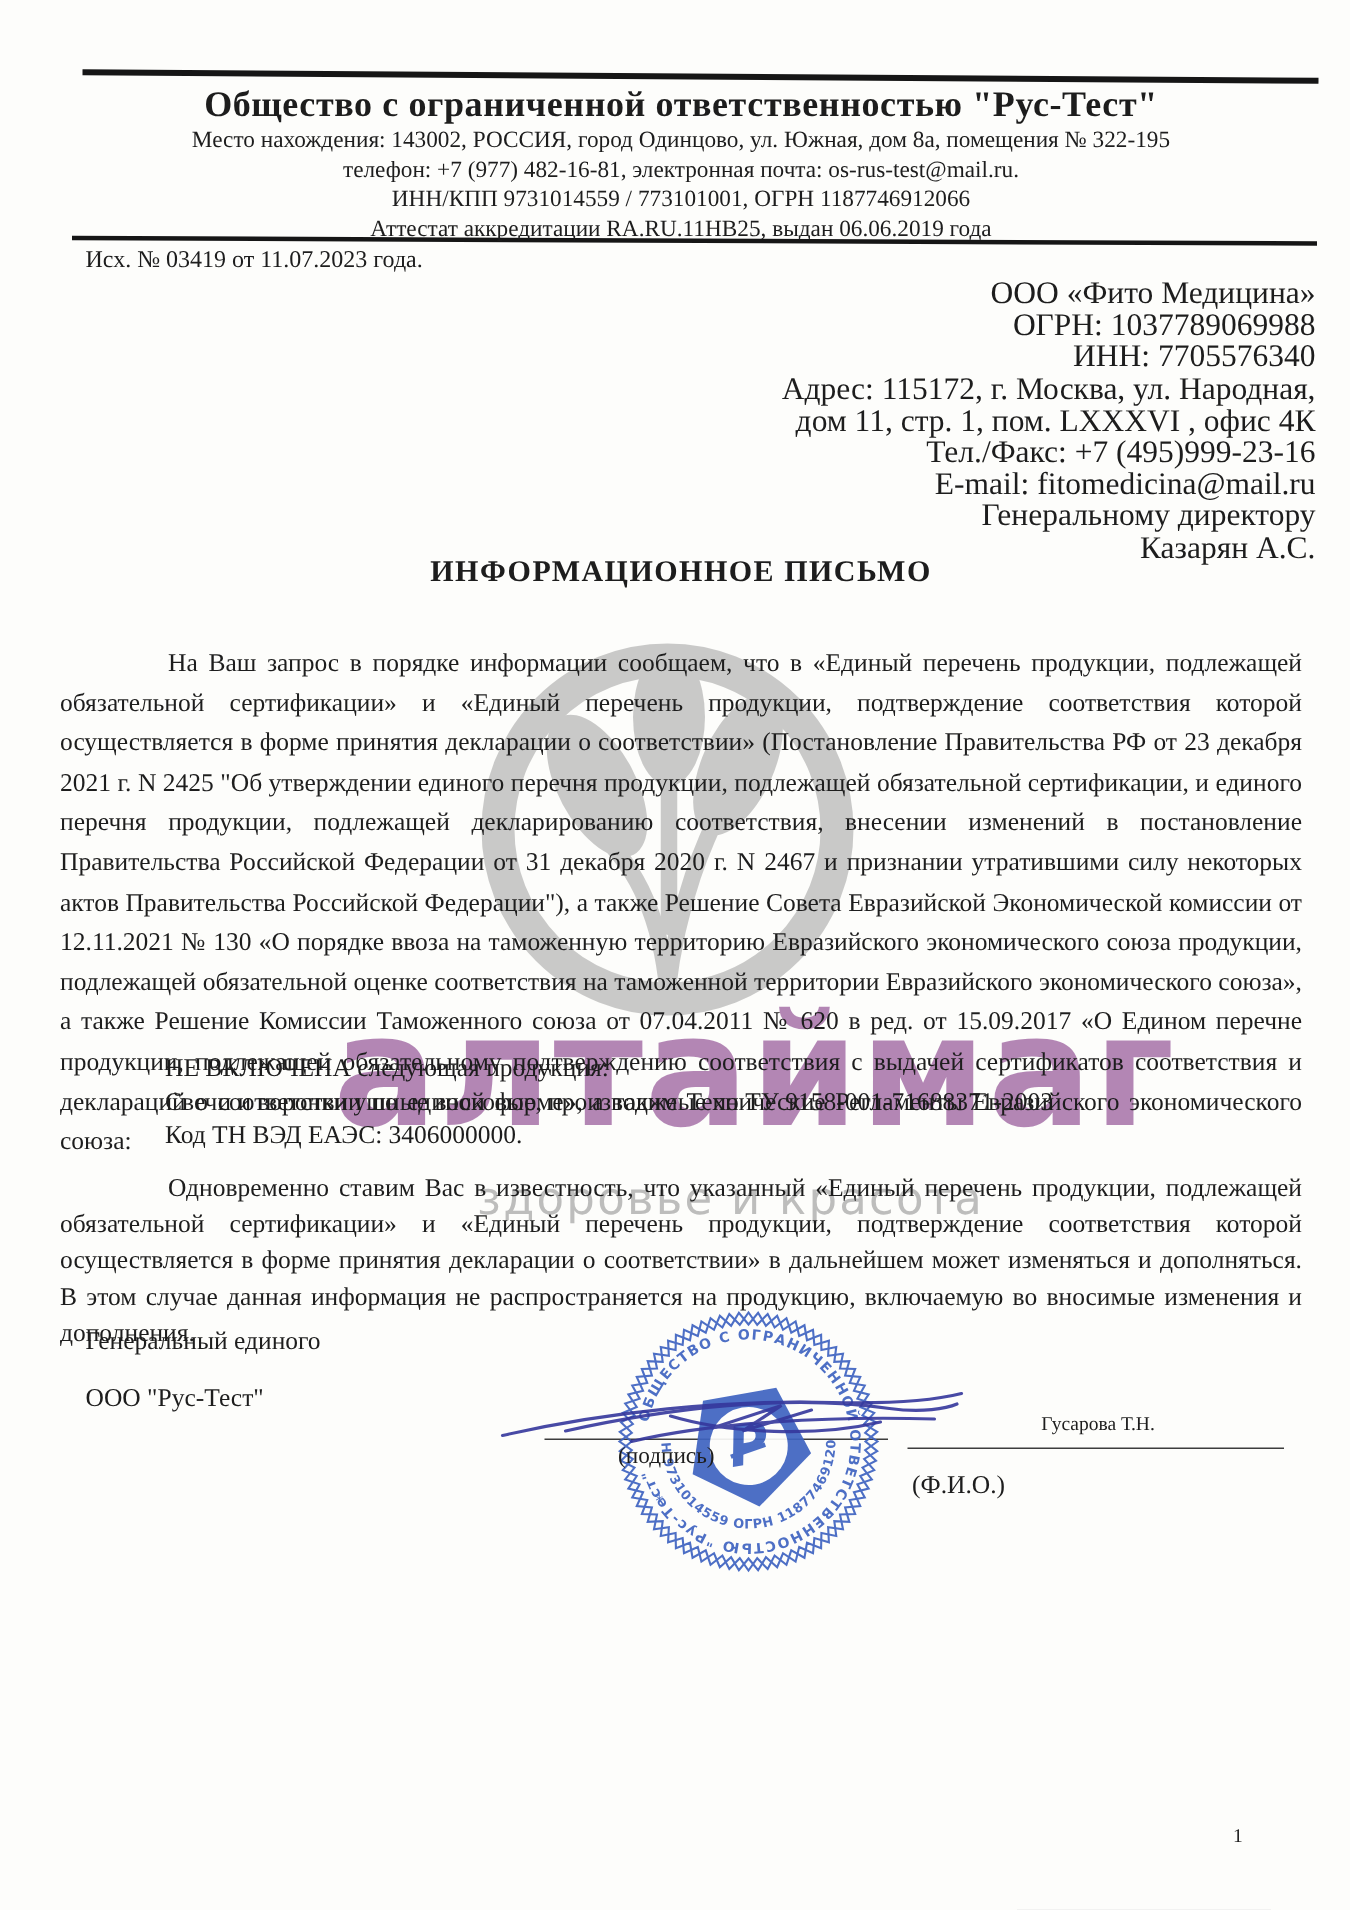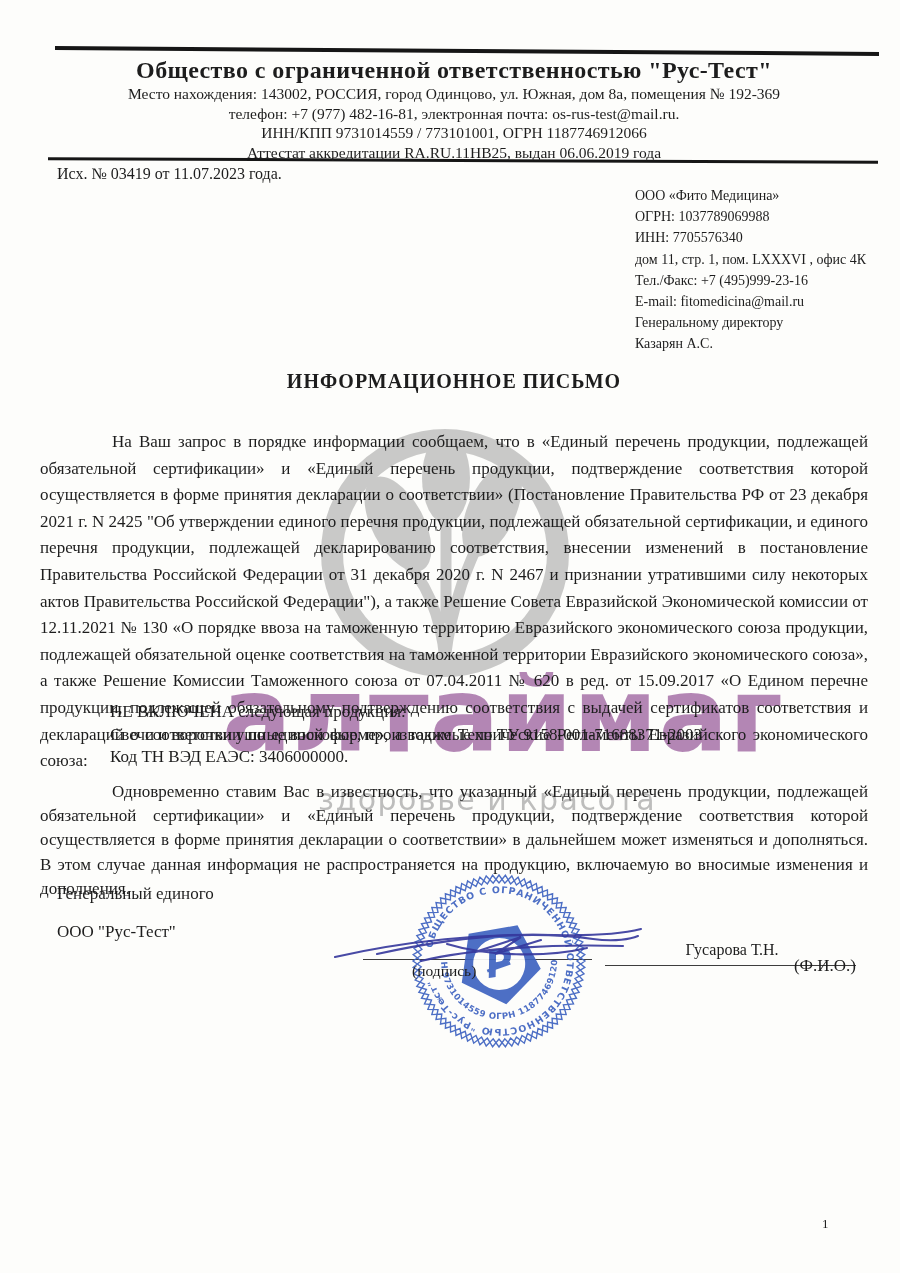--- a/index.html
+++ b/index.html
@@ -11,37 +11,37 @@
   .abs{position:absolute;}
   
   .rule{background:#161616;}
   .rule-top{left:55px;top:49px;width:824px;height:4px;transform:rotate(.4deg);}
   .rule-bottom{left:48px;top:159px;width:830px;height:3px;transform:rotate(.25deg);}
   .letterhead{left:40px;top:56px;width:828px;text-align:center;z-index:2;}
   .company-name{font-size:24px;font-weight:bold;letter-spacing:.4px;line-height:28px;}
   .lh-line{font-size:15.5px;line-height:19.6px;}
   .outgoing{left:57px;top:165px;font-size:16px;z-index:2;}
   
-  .recipient{right:34px;top:185px;font-size:14px;line-height:21.2px;z-index:2;}
+  .recipient{right:23px;top:185px;text-align:right;font-size:21px;line-height:21.2px;z-index:2;}
   
   .letter-title{left:40px;top:370px;width:828px;text-align:center;font-size:20px;font-weight:bold;letter-spacing:1px;z-index:2;}
   .para{left:40px;width:828px;font-size:17px;text-align:justify;text-indent:72px;z-index:2;}
   .para-1{top:429px;line-height:26.6px;}
   .para-2{top:780px;line-height:24.2px;}
   .excluded{left:110px;top:701px;font-size:17px;line-height:22.6px;z-index:2;}
   
   .sig-text{font-size:17px;z-index:2;}
   .sig-pos{left:57px;top:884px;}
   .sig-comp{left:57px;top:922px;}
   .hline{background:#3d3d3d;height:1.4px;z-index:2;}
   .sign-line{left:363px;top:959px;width:229px;}
   .sign-caption{left:412px;top:962px;font-size:15.5px;z-index:4;}
-  .fio-name{left:608px;top:941px;width:248px;text-align:center;font-size:16px;z-index:2;}
+  .fio-name{left:608px;top:941px;width:248px;text-align:center;font-size:13px;z-index:2;}
   .fio-line{left:605px;top:965px;width:251px;}
-  .fio-caption{left:608px;top:956px;width:248px;text-align:right;font-size:17px;z-index:2;}
+  .fio-caption{left:608px;top:980px;width:248px;text-align:left;font-size:17px;z-index:2;}
   .page-num{left:822px;top:1216px;font-size:13px;z-index:2;}
   
   .wm{z-index:1;pointer-events:none;}
   .wm-logo{left:300px;top:408px;opacity:.40;}
   .wm-brand{
     left:222px;top:664px;font-family:"DejaVu Sans",sans-serif;font-weight:bold;
     font-size:103px;letter-spacing:1px;color:#701a75;opacity:.52;line-height:103px;
   }
   .wm-tagline{
     left:318px;top:782px;font-family:"DejaVu Sans",sans-serif;
@@ -69,32 +69,33 @@
       <ellipse cx="192" cy="102" rx="24" ry="50" transform="rotate(24 192 102)"></ellipse>
       <ellipse cx="146" cy="70" rx="24" ry="46"></ellipse>
     </g>
   </svg>
   <div class="abs wm wm-brand">алтаймаг</div>
   <div class="abs wm wm-tagline">здоровье и красота</div>
 
   <div class="abs rule rule-top"></div>
   <div class="abs letterhead">
     <div class="company-name">Общество с ограниченной ответственностью "Рус-Тест"</div>
-    <div class="lh-line">Место нахождения: 143002, РОССИЯ, город Одинцово, ул. Южная, дом 8а, помещения № 192-369</div>
+    <div class="lh-line">Место нахождения: 143002, РОССИЯ, город Одинцово, ул. Южная, дом 8а, помещения № 322-195</div>
     <div class="lh-line">телефон: +7 (977) 482-16-81, электронная почта: os-rus-test@mail.ru.</div>
     <div class="lh-line">ИНН/КПП 9731014559 / 773101001, ОГРН 1187746912066</div>
     <div class="lh-line">Аттестат аккредитации RA.RU.11НВ25, выдан 06.06.2019 года</div>
   </div>
   <div class="abs rule rule-bottom"></div>
   <div class="abs outgoing">Исх. № 03419 от 11.07.2023 года.</div>
 
   <div class="abs recipient">
     <div>ООО «Фито Медицина»</div>
     <div>ОГРН: 1037789069988</div>
     <div>ИНН: 7705576340</div>
+    <div>Адрес: 115172, г. Москва, ул. Народная,</div>
     <div>дом 11, стр. 1, пом. LXXXVI , офис 4К</div>
     <div>Тел./Факс: +7 (495)999-23-16</div>
     <div>E-mail: fitomedicina@mail.ru</div>
     <div>Генеральному директору</div>
     <div>Казарян А.С.</div>
   </div>
 
   <div class="abs letter-title">ИНФОРМАЦИОННОЕ ПИСЬМО</div>
   <div class="abs para para-1">На Ваш запрос в порядке информации сообщаем, что в «Единый перечень продукции, подлежащей обязательной сертификации» и «Единый перечень продукции, подтверждение соответствия которой осуществляется в форме принятия декларации о соответствии» (Постановление Правительства РФ от 23 декабря 2021 г. N 2425 "Об утверждении единого перечня продукции, подлежащей обязательной сертификации, и единого перечня продукции, подлежащей декларированию соответствия, внесении изменений в постановление Правительства Российской Федерации от 31 декабря 2020 г. N 2467 и признании утратившими силу некоторых актов Правительства Российской Федерации"), а также Решение Совета Евразийской Экономической комиссии от 12.11.2021 № 130 «О порядке ввоза на таможенную территорию Евразийского экономического союза продукции, подлежащей обязательной оценке соответствия на таможенной территории Евразийского экономического союза», а также Решение Комиссии Таможенного союза от 07.04.2011 № 620 в ред. от 15.09.2017 «О Едином перечне продукции, подлежащей обязательному подтверждению соответствия с выдачей сертификатов соответствия и деклараций о соответствии по единой форме», а также Технические Регламенты Евразийского экономического союза:</div>
   <div class="abs excluded">

